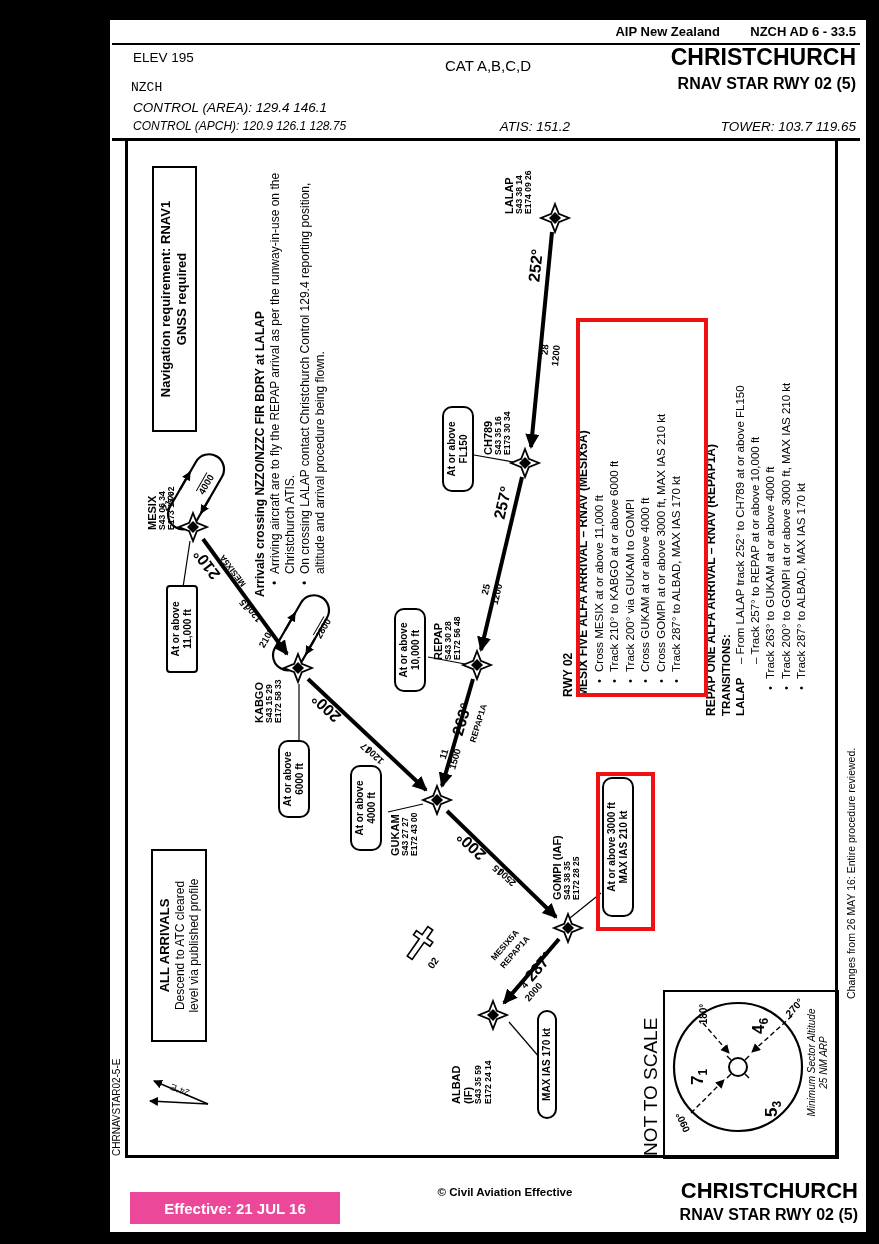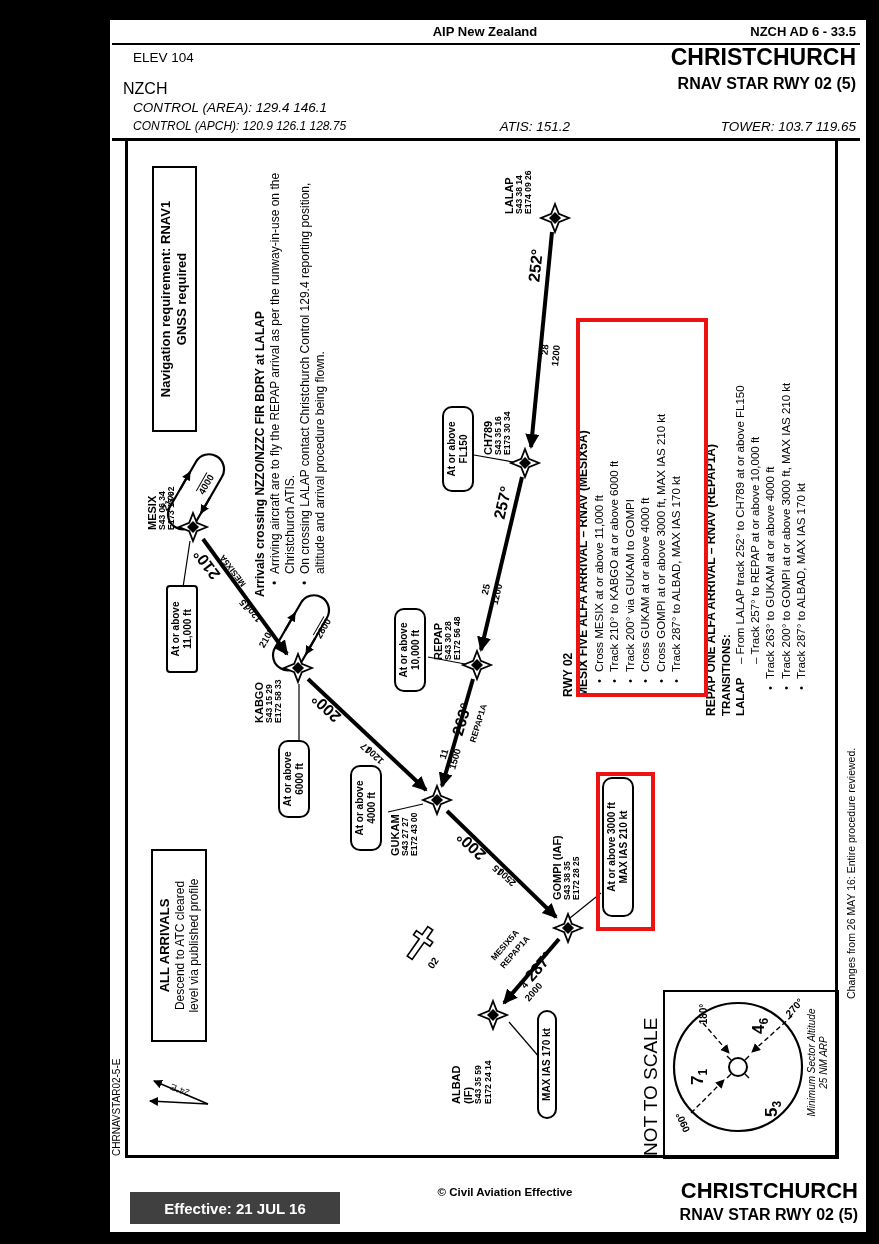--- a/index.html
+++ b/index.html
@@ -23,26 +23,27 @@
   .blt .dot{flex:0 0 8px;text-align:center;}
   .redbox{position:absolute;border:4px solid #ee1212;background:transparent;}
   .fx{display:flex;}
 </style>
 </head>
 <body>
 
 <div class="page">
   <div class="paper"></div>
 
-  <div class="abs b" style="left:250px;top:24px;width:470px;text-align:center;font-size:13px;">AIP New Zealand</div>
+  <div class="abs b" style="left:250px;top:24px;width:470px;text-align:right;font-size:13px;">AIP New Zealand</div>
   <div class="abs b" style="left:650px;top:24px;width:206px;text-align:right;font-size:13px;">NZCH AD 6 - 33.5</div>
   <div class="hline" style="left:112px;top:43px;width:748px;"></div>
 
-  <div class="abs" style="left:133px;top:50px;font-size:13.5px;">ELEV 104</div>
-  <div class="abs" style="left:123px;top:80px;font-size:16px;">NZCH</div>
+  <div class="abs" style="left:133px;top:50px;font-size:13.5px;">ELEV 195</div>
+  <div class="abs" style="left:131px;top:80px;font-size:13px;font-family:Liberation Mono, monospace;">NZCH</div>
+  <div class="abs" style="left:338px;top:57px;width:300px;text-align:center;font-size:15px;">CAT A,B,C,D</div>
   <div class="abs b" style="left:500px;top:44px;width:356px;text-align:right;font-size:23px;">CHRISTCHURCH</div>
   <div class="abs b" style="left:500px;top:75px;width:356px;text-align:right;font-size:16px;">RNAV STAR RWY 02 (5)</div>
 
   <div class="abs i" style="left:133px;top:100px;font-size:13.5px;">CONTROL (AREA): 129.4  146.1</div>
   <div class="abs i" style="left:133px;top:119px;font-size:12px;">CONTROL (APCH): 120.9  126.1  128.75</div>
   <div class="abs i" style="left:455px;top:119px;width:160px;text-align:center;font-size:13.5px;">ATIS: 151.2</div>
   <div class="abs i" style="left:650px;top:119px;width:206px;text-align:right;font-size:13.5px;">TOWER: 103.7  119.65</div>
 
   <div class="hline" style="left:112px;top:138px;width:748px;height:3px;"></div>
   <div class="frame" style="left:125px;top:138px;width:707px;height:1014px;"></div>
@@ -341,18 +342,18 @@
     <div>At or above 3000 ft</div>
     <div>MAX IAS 210 kt</div>
   </div>
   <div class="callout" style="left:537px;top:1119px;width:99px;">
     <div>MAX IAS 170 kt</div>
   </div>
 
   <div class="redbox" style="left:576px;top:318px;width:124px;height:371px;"></div>
   <div class="redbox" style="left:596px;top:772px;width:51px;height:151px;"></div>
 
-  <div class="abs b" style="left:130px;top:1192px;width:210px;height:32px;background:#404040;color:#fff;
+  <div class="abs b" style="left:130px;top:1192px;width:210px;height:32px;background:#ec4899;color:#fff;
        display:flex;align-items:center;justify-content:center;font-size:15px;">Effective: 21 JUL 16</div>
   <div class="abs b" style="left:380px;top:1186px;width:250px;text-align:center;font-size:11.5px;">© Civil Aviation Effective</div>
   <div class="abs b" style="left:500px;top:1178px;width:358px;text-align:right;font-size:22px;">CHRISTCHURCH</div>
   <div class="abs b" style="left:500px;top:1206px;width:358px;text-align:right;font-size:16px;">RNAV STAR RWY 02 (5)</div>
 </div>
 
 </body></html>

